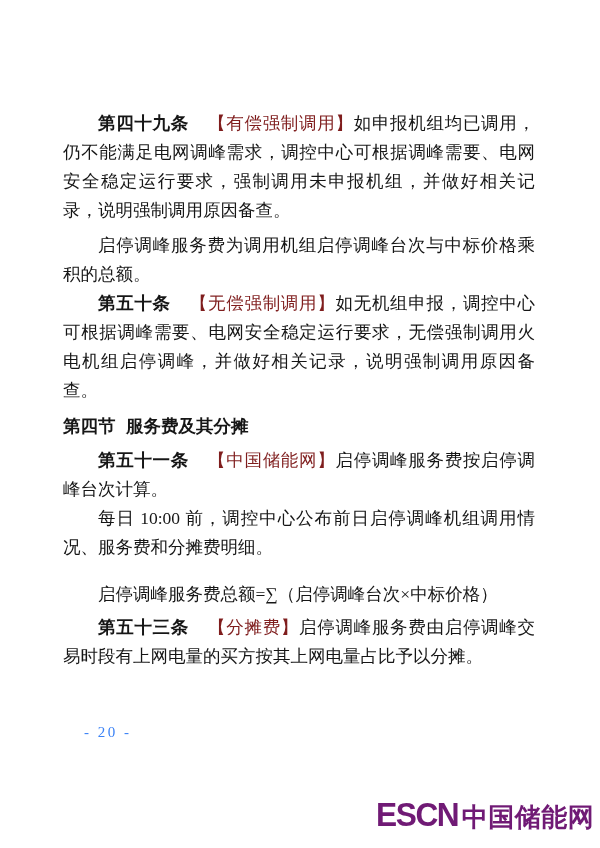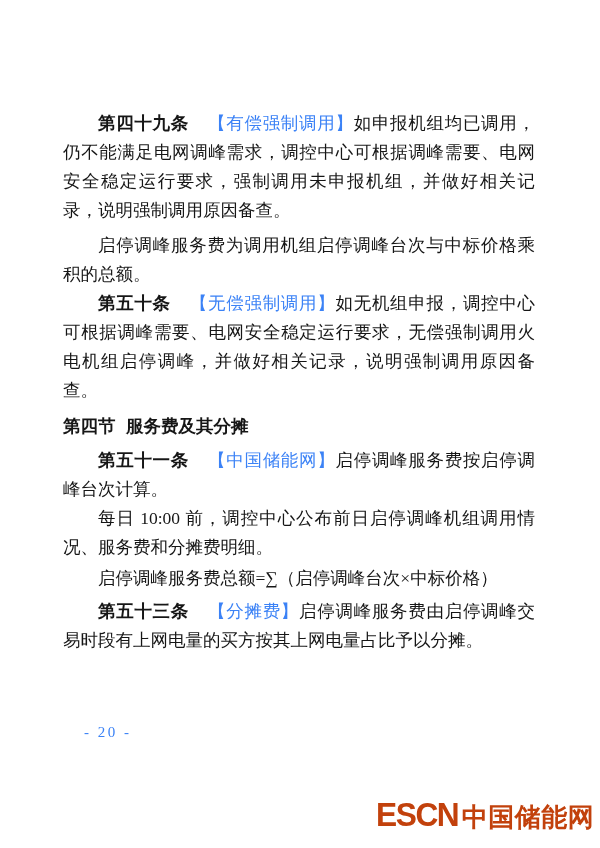--- a/index.html
+++ b/index.html
@@ -30,31 +30,31 @@
     text-indent: 35px;
   }
   .doc > :nth-child(2) { margin-top: 6px; }
   .doc > :nth-child(8) { margin-top: 4px; }
   .term {
     font-family: "Liberation Sans", "DejaVu Sans", sans-serif;
     font-weight: 700;
     margin-right: 19px;
   }
   .bracket {
-    color: #3b82f6;
+    color: #7f1d1d;
     margin-top: 24px;
   }
   .heading {
     font-family: Liberation Mono, monospace;
     font-weight: 700;
     text-indent: 0;
     margin: 8px 0 4px 0;
   }
   .formula {
-    margin-top: 2px;
+    margin-top: 18px;
     margin-bottom: 0;
   }
   .pagenum {
     position: absolute;
     left: 84px;
     top: 724px;
     font-size: 15px;
     letter-spacing: 2.5px;
     color: #3b82f6;
   }
@@ -93,18 +93,18 @@
       <div class="para"><span class="term">第五十条</span><span class="bracket">【无偿强制调用】</span>如无机组申报，调控中心可根据调峰需要、电网安全稳定运行要求，无偿强制调用火电机组启停调峰，并做好相关记录，说明强制调用原因备查。</div>
       <div class="heading">第四节 服务费及其分摊</div>
       <div class="para"><span class="term">第五十一条</span><span class="bracket">【中国储能网】</span>启停调峰服务费按启停调峰台次计算。</div>
       <div class="para">每日 10:00 前，调控中心公布前日启停调峰机组调用情况、服务费和分摊费明细。</div>
       <div class="para formula">启停调峰服务费总额=∑（启停调峰台次×中标价格）</div>
       <div class="para"><span class="term">第五十三条</span><span class="bracket">【分摊费】</span>启停调峰服务费由启停调峰交易时段有上网电量的买方按其上网电量占比予以分摊。</div>
     </div>
 
   <div class="pagenum">- 20 -</div>
 
-  <div class="logo" id="escn-logo" style="color: #c2410c; text-align: center;">
+  <div class="logo" id="escn-logo" style="color: #701a75; text-align: center;">
     <span class="logo-latin">ESCN</span>
     <span class="logo-cn">中国储能网</span>
   </div>
 
 </div>
 
 </body></html>

